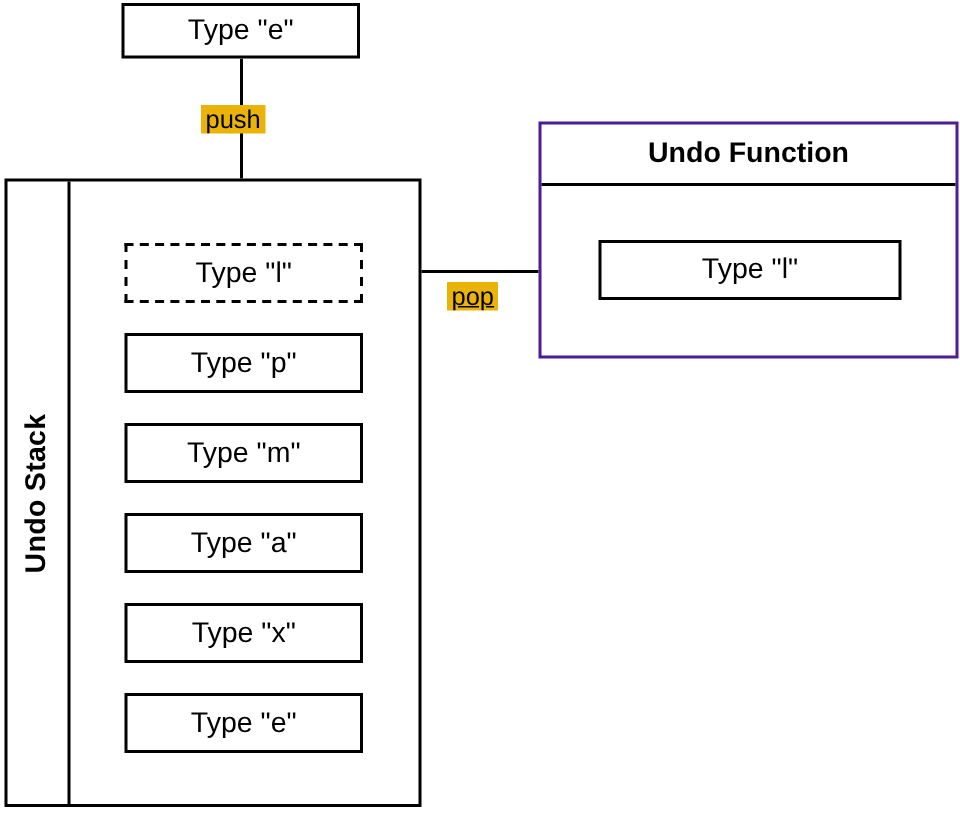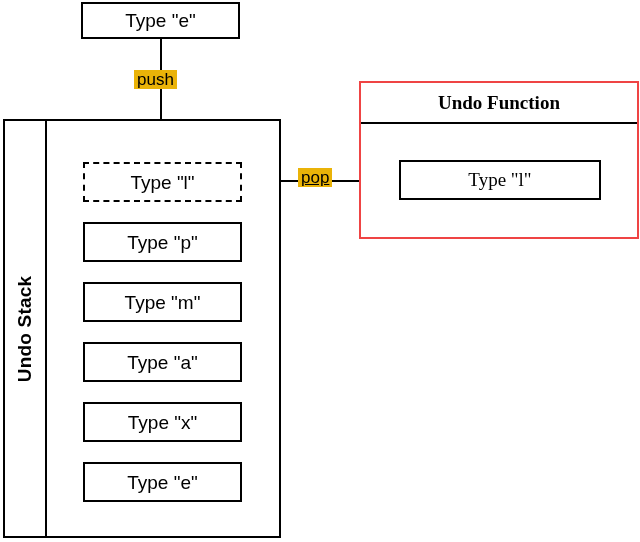--- a/index.html
+++ b/index.html
@@ -94,23 +94,22 @@
   }
 
   
   #undo-function {
     position: absolute;
     left: 359px;
     top: 81px;
     width: 280px;
     height: 158px;
     box-sizing: border-box;
-    border: 2px solid #ef4444;
-    background: #ffffff;
-    font-family: Liberation Serif, serif;
+    border: 2px solid #4c1d95;
+    background: #ffffff;
   }
   #undo-function-title {
     position: absolute;
     left: 0;
     top: 0;
     width: 100%;
     height: 41px;
     box-sizing: border-box;
     border-bottom: 2px solid #000000;
     display: flex;
@@ -154,21 +153,21 @@
     background: #eab308;
     padding: 1px 3px;
     white-space: nowrap;
   }
   #push-label {
     left: 134px;
     top: 70px;
   }
   #pop-label {
     left: 298px;
-    top: 168px;
+    top: 188px;
     text-decoration: underline;
   }
 </style>
 </head>
 <body>
 
 <div id="canvas">
 
   <svg id="connectors" viewBox="0 0 640 542" width="640" height="542">
     <defs>

